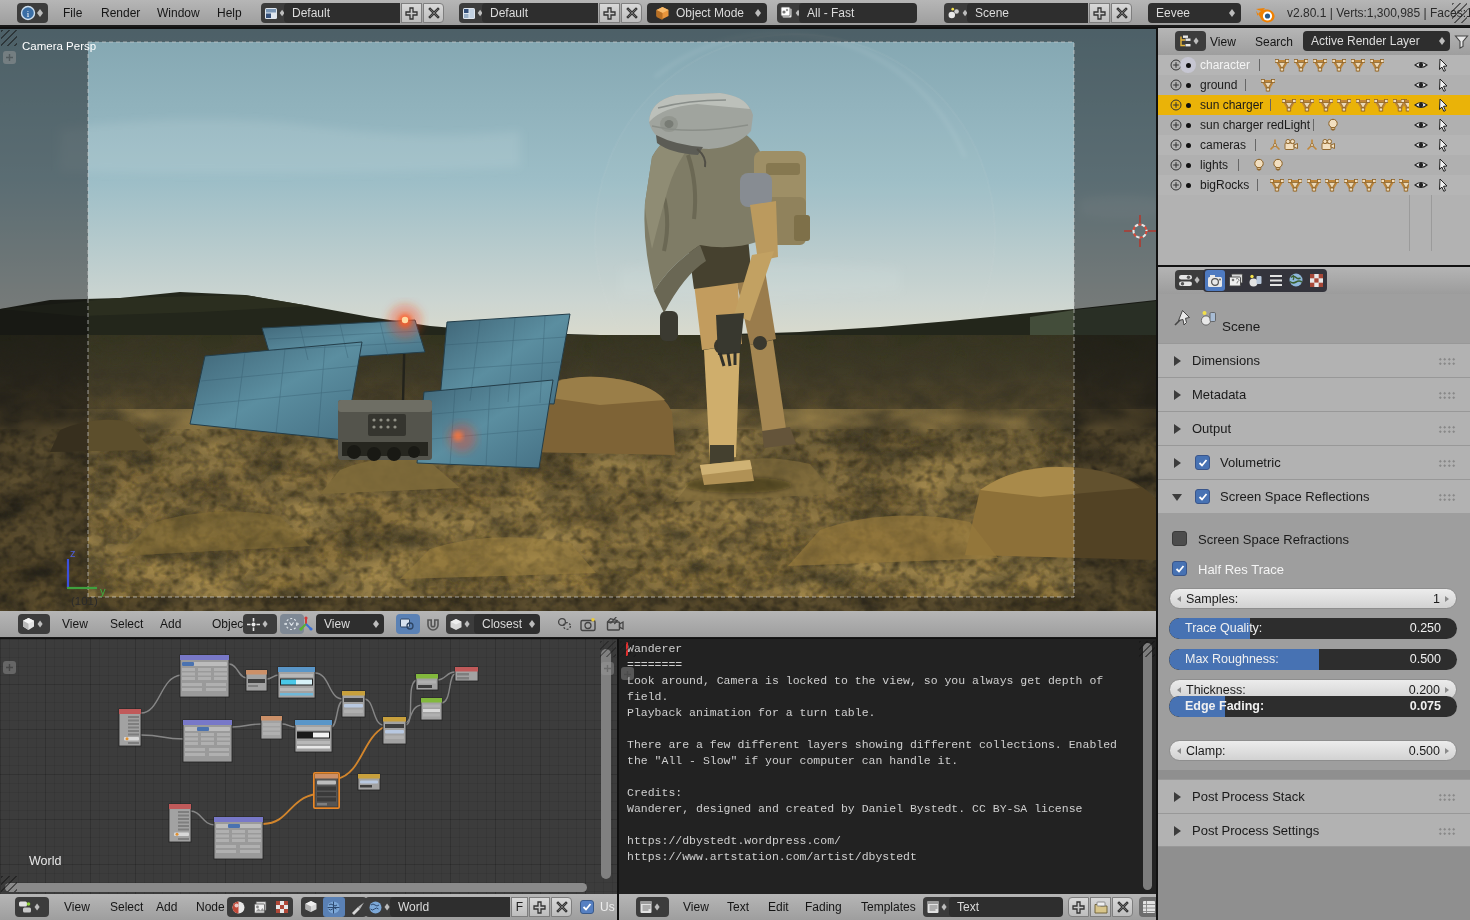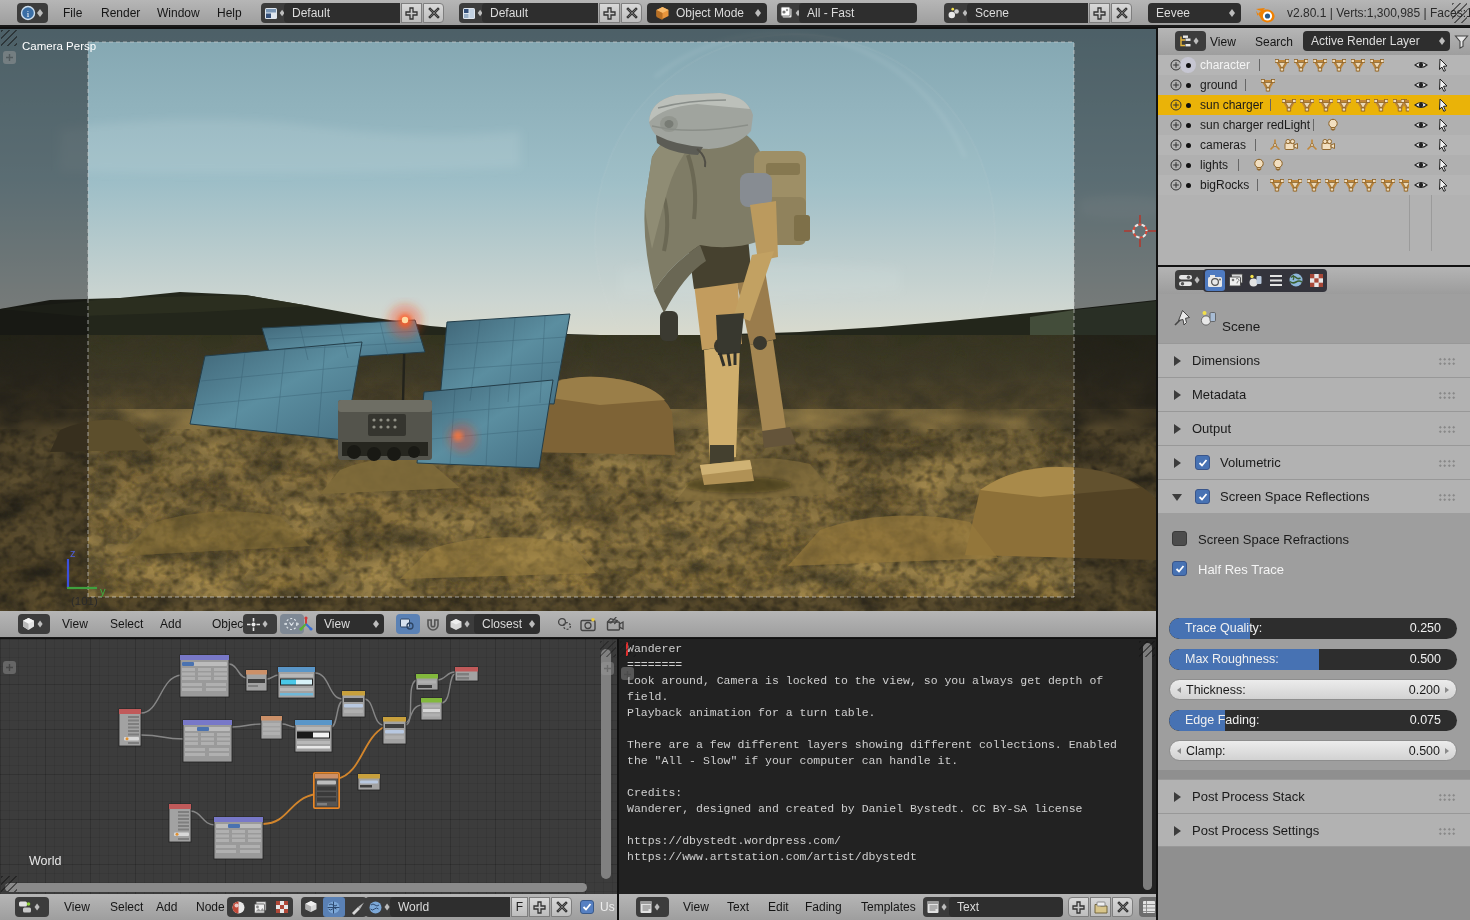--- a/index.html
+++ b/index.html
@@ -1177,37 +1177,43 @@
 
   <div style="position:absolute;left:0;top:246px;width:312px;height:257px;background:#9e9e9e;">
     <span class="cbx" style="left:14px;top:18px;background:#4c4c4c;border-color:#3a3a3a;"></span>
     <span style="position:absolute;left:40px;top:19px;">Screen Space Refractions</span>
     <span class="cbx" style="left:14px;top:48px;">
         <svg width="12" height="12" viewBox="0 0 12 12">
           <path d="M2.5 6l2.5 2.5L9.5 3" stroke="#fff" stroke-width="1.8" fill="none"></path>
         </svg>
       </span>
     <span style="position:absolute;left:40px;top:49px;color:#f4f4f4;">Half Res Trace</span>
+    <div class="slider slight" style="top:75px;">
+        <span class="la"></span>
+        <span class="ra"></span>
+        <span class="lab">Samples:</span>
+        <span class="val">1</span>
+      </div>
     <div class="slider sdark" style="top:105px;">
         <span class="fill" style="width:81px;"></span>
         <span class="lab">Trace Quality:</span>
         <span class="val">0.250</span>
       </div>
     <div class="slider sdark" style="top:136px;">
         <span class="fill" style="width:150px;"></span>
         <span class="lab">Max Roughness:</span>
         <span class="val">0.500</span>
       </div>
     <div class="slider slight" style="top:166px;">
         <span class="la"></span>
         <span class="ra"></span>
         <span class="lab">Thickness:</span>
         <span class="val">0.200</span>
       </div>
-    <div class="slider sdark" style="top:197px;">
+    <div class="slider sdark" style="top:183px;font-weight:bold;">
         <span class="fill" style="width:56px;"></span>
         <span class="lab">Edge Fading:</span>
         <span class="val">0.075</span>
       </div>
     <div class="slider slight" style="top:227px;">
         <span class="la"></span>
         <span class="ra"></span>
         <span class="lab">Clamp:</span>
         <span class="val">0.500</span>
       </div>

